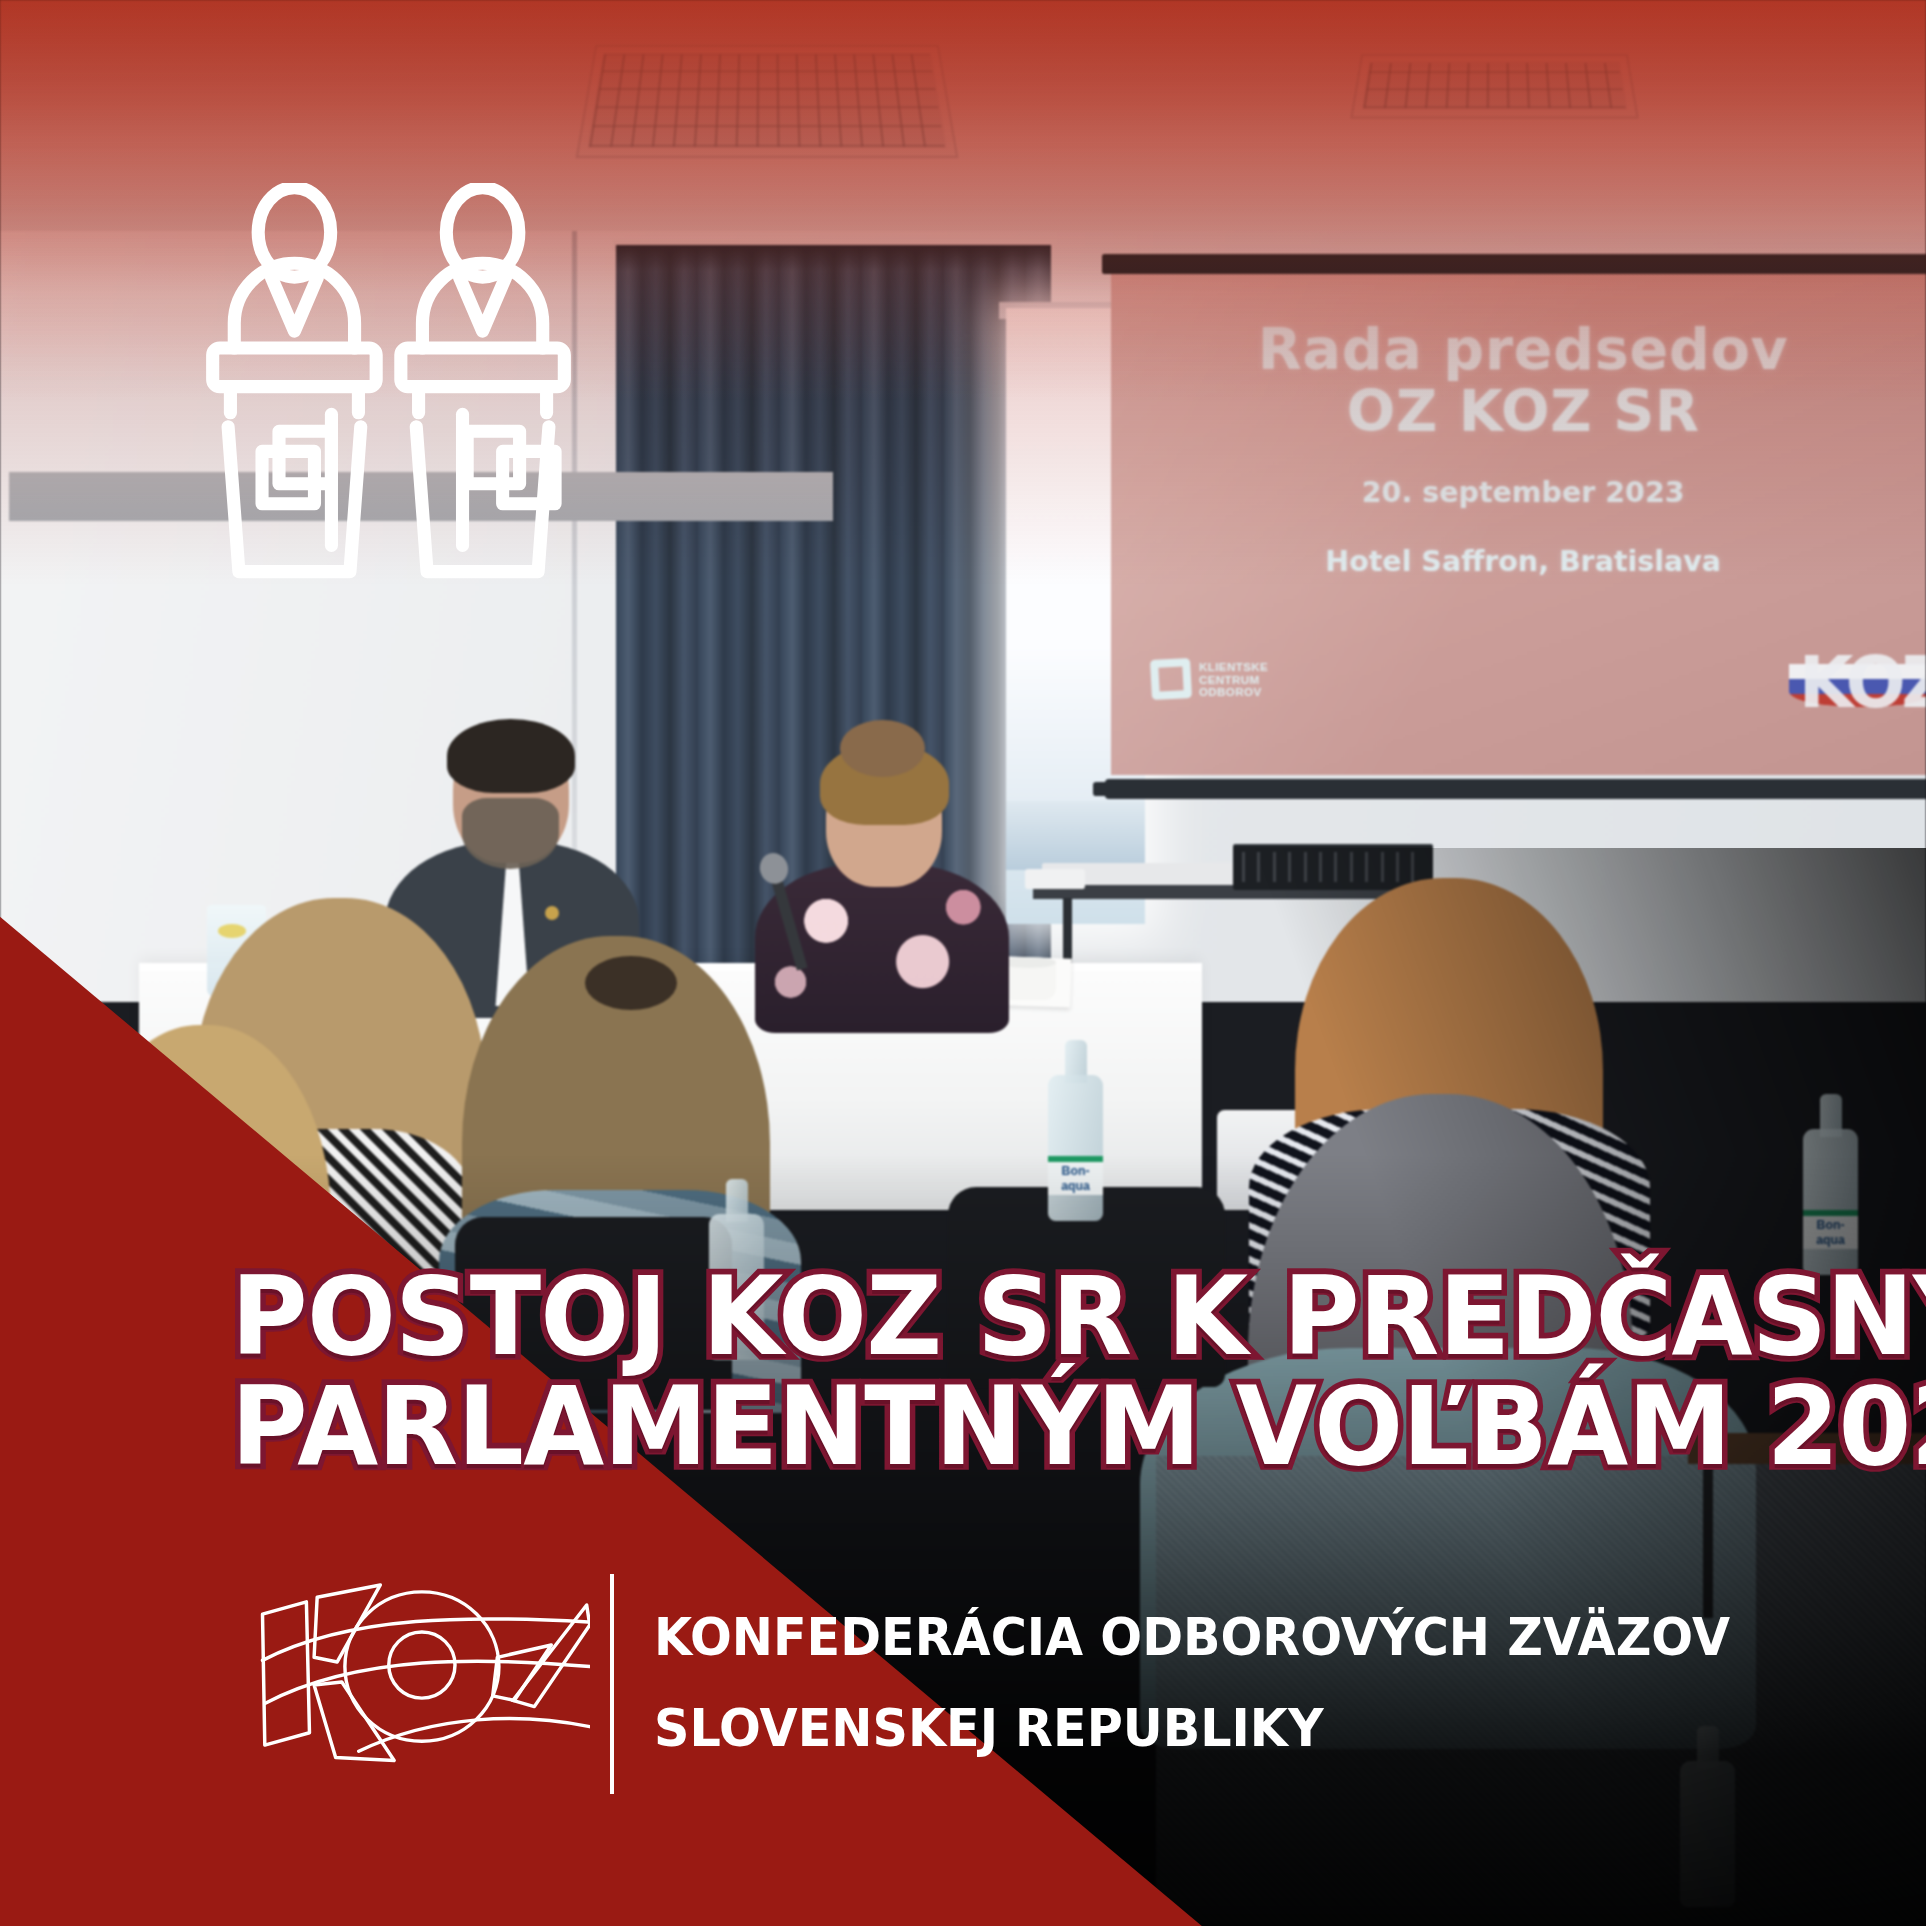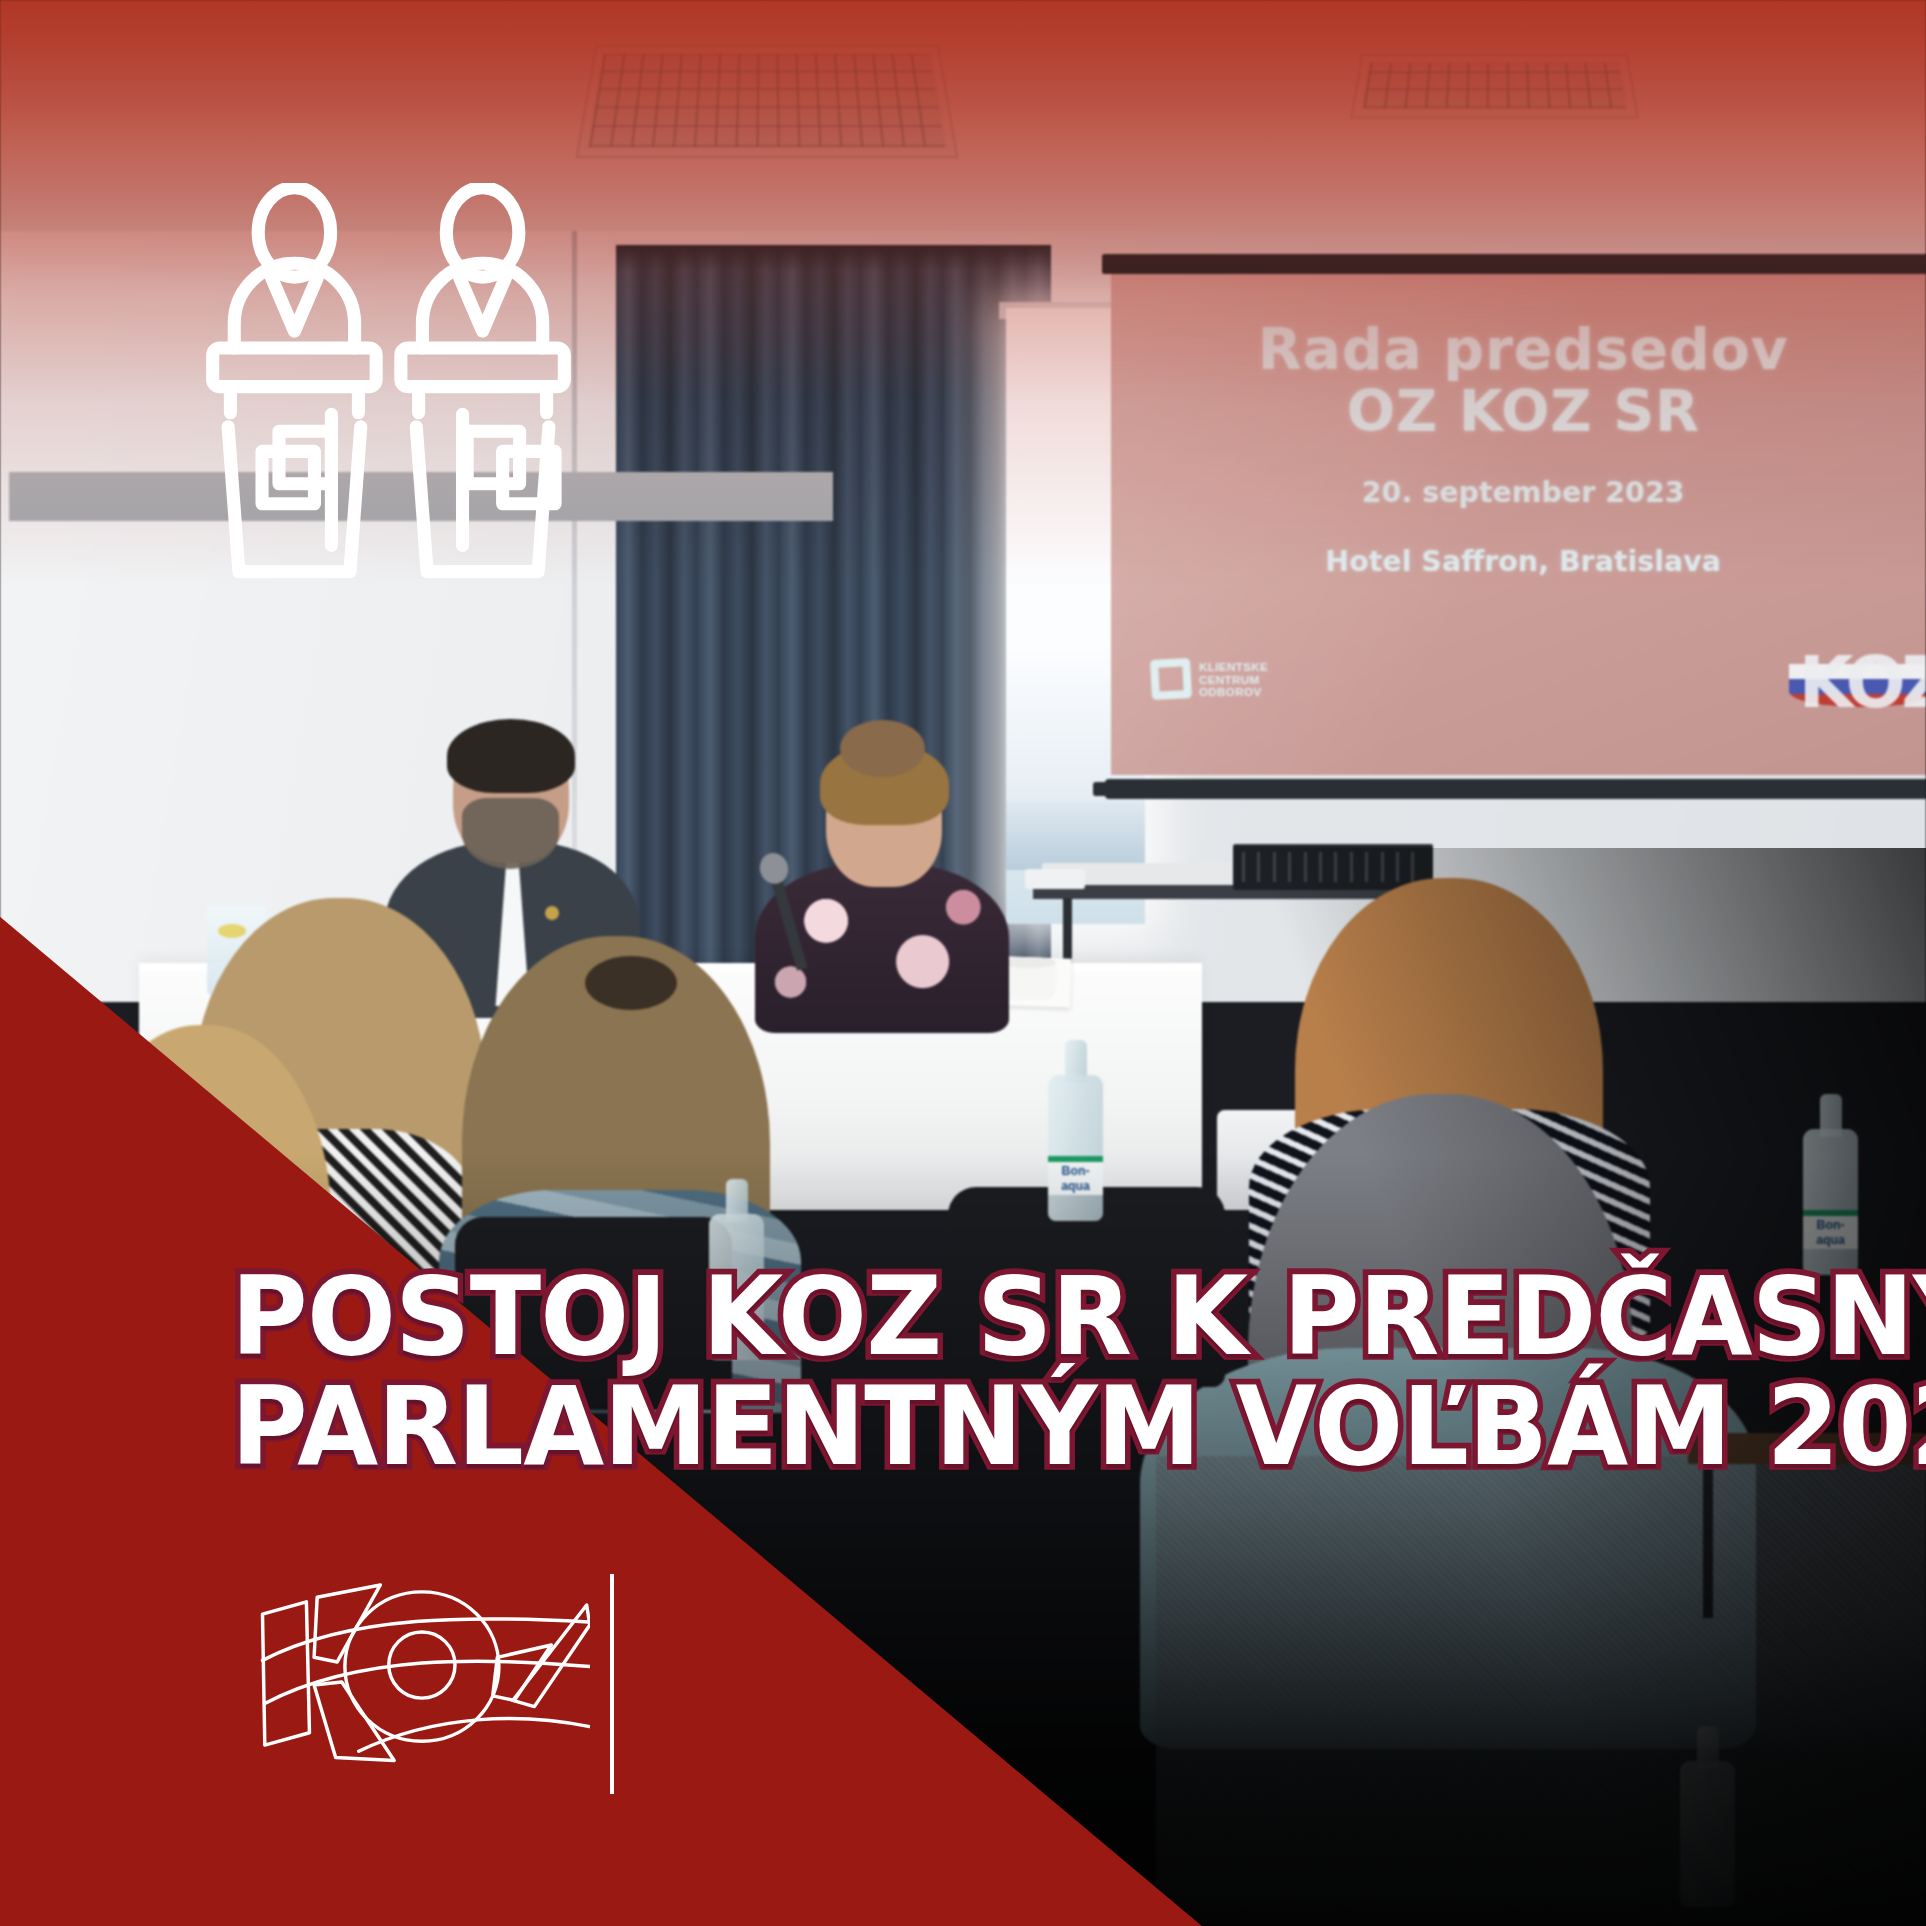--- a/index.html
+++ b/index.html
@@ -476,16 +476,20 @@
         <ellipse cx="232" cy="128" rx="100" ry="97"></ellipse>
         <circle cx="232" cy="126" r="43"></circle>
 
         <path d="M330 116 L400 100 L352 172 L324 166 Z"></path>
         <path d="M446 48 L450 74 L378 180 L350 172 Z"></path>
       </svg>
     </div>
 
     <div class="divider"></div>
 
+    <div class="ftxt">
+      <div>KONFEDERÁCIA ODBOROVÝCH ZVÄZOV</div>
+      <div>SLOVENSKEJ REPUBLIKY</div>
+    </div>
   </div>
 
 </div>
 
 
 </body></html>

